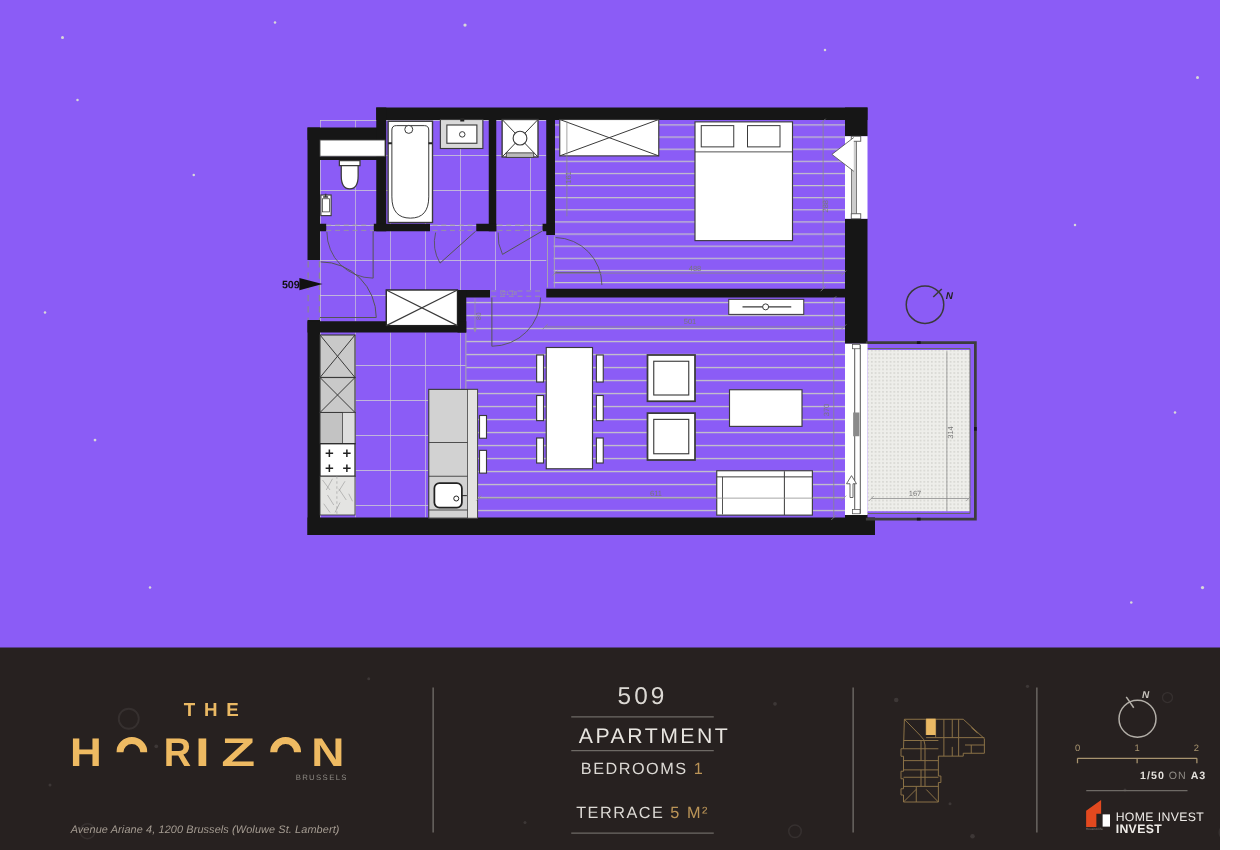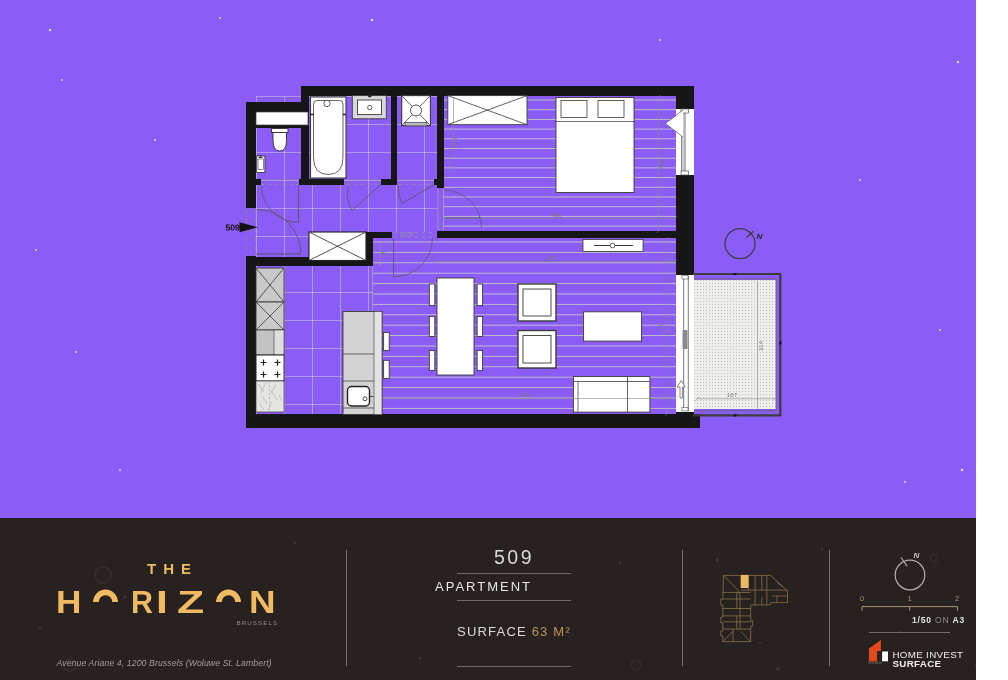--- a/index.html
+++ b/index.html
@@ -405,27 +405,28 @@
 <div class="abs" style="left:346px;top:32px;width:1px;height:116px;background:#77736e;"></div>
 
 <div class="abs" style="left:682px;top:32px;width:1px;height:116px;background:#77736e;"></div>
 
 <div class="abs" style="left:829px;top:32px;width:1px;height:116px;background:#77736e;"></div>
 
 <div class="ftxt" style="left:457px;top:28px;width:114px;text-align:center;font-size:19.5px;color:#dcd9d4;letter-spacing:2.5px;">509</div>
 
 <div class="abs" style="left:457px;top:54.5px;width:114px;height:1px;background:#6e6a65;"></div>
 
-<div class="ftxt" style="left:435px;top:60.5px;width:114px;text-align:left;font-size:13px;color:#e8e5e0;letter-spacing:2px;">APARTMENT</div>
+<div class="ftxt" style="left:463px;top:60.5px;width:114px;text-align:left;font-size:17px;color:#e8e5e0;letter-spacing:2px;">APARTMENT</div>
 
 <div class="abs" style="left:457px;top:81.8px;width:114px;height:1px;background:#6e6a65;"></div>
 
-
-<div class="ftxt" style="left:400px;top:106px;width:228px;text-align:center;font-size:13px;color:#dcd9d4;letter-spacing:1.2px;">SURFACE <span style="color:#bb9457">63 M²</span></div>
-
+<div class="ftxt" style="left:400px;top:89px;width:228px;text-align:center;font-size:13px;color:#dcd9d4;letter-spacing:1.2px;">BEDROOMS <span style="color:#bb9457">1</span></div>
+
+
+<div class="ftxt" style="left:400px;top:124px;width:228px;text-align:center;font-size:13px;color:#dcd9d4;letter-spacing:1.2px;">TERRACE <span style="color:#bb9457">5 M²</span></div>
 
 <div class="abs" style="left:457px;top:147.5px;width:114px;height:1px;background:#6e6a65;"></div>
 
 <svg class="abs" style="left:720px;top:55px" width="70" height="70" viewBox="0 0 70 70">
 <g stroke="#8a7146" stroke-width="0.8" fill="none">
 <path d="M3.5,2.4 H50.6 L67.5,17.9 V29.6 H50.6 V31.9 H30.7 V47.8 H32.7 V53 H30.7 V68.6 H2.8 V63 H0.8 V58 H2.8 V50 H0.8 V44 H2.8 V32 H0.8 V26 H2.8 Z"></path>
 <path d="M3.5,2.4 L16,15.2 M2.8,19.4 H30.7 M2.8,26 H30.7 M2.8,35.5 H30.7 M2.8,42.9 H30.7 M2.8,48.8 H30.7 M2.8,56.1 H30.7 M2.8,68.6 L13,58.4 M30.7,68.6 L21,58.6 M16,15.2 Q20,18.4 20,23 V56.1 M16.8,19.4 V35.5 M16.8,42.9 V56.1 M13,56.1 V68.6 M20.9,2.4 V15 M28.5,2.4 V17.1 M35.1,2.4 V17.1 M41.8,2.4 V17.1 M46.9,2.4 V17.1 M20.9,17.1 H67.5 M35.1,17.1 V31.9 M41.8,24.5 V31.9 M46.9,17.1 V31.9 M57,23 V29.6 M52,23 H67.5 M57,9 L62,13.5"></path>
 </g>
 
 <rect x="20.9" y="1.9" width="7.6" height="13.1" fill="#eab964"></rect>
@@ -452,15 +453,15 @@
 <div class="abs" style="left:869px;top:113.5px;width:81px;height:1px;background:#6e6a65;"></div>
 
 <svg class="abs" style="left:866px;top:118px" width="24" height="28" viewBox="0 0 24 28">
 <path d="M2.9,25.5 L2.9,12.6 L14.9,3.9 L14.9,15 L11.1,15 L11.1,25.5 Z" fill="#e2491f"></path>
 <rect x="16.1" y="15.5" width="5.9" height="9.8" fill="#ffffff"></rect>
 <text x="2.6" y="28" font-family="Liberation Sans,sans-serif" font-size="2.6" fill="#847f79">Housing life</text>
 </svg>
 
 <div class="ftxt" style="left:892.5px;top:131px;font-size:9.8px;font-weight:normal;color:#efece8;letter-spacing:0.3px;">HOME INVEST</div>
 
-<div class="ftxt" style="left:892.5px;top:140px;font-size:9.8px;font-weight:bold;color:#efece8;letter-spacing:0.3px;">SURFACE</div>
+<div class="ftxt" style="left:892.5px;top:140px;font-size:9.8px;font-weight:bold;color:#efece8;letter-spacing:0.3px;">INVEST</div>
 </div>
 </div>
 
 </body></html>

